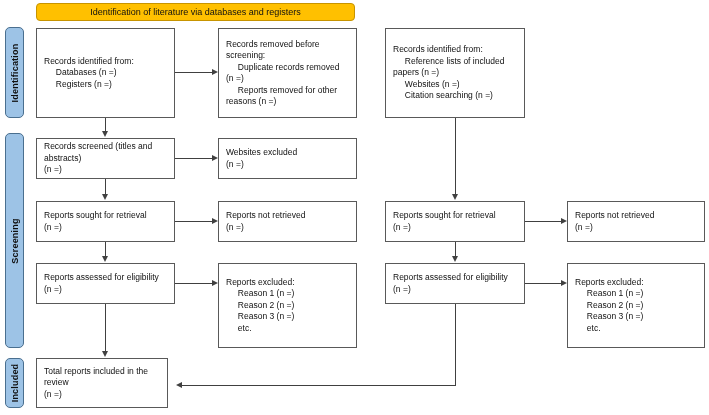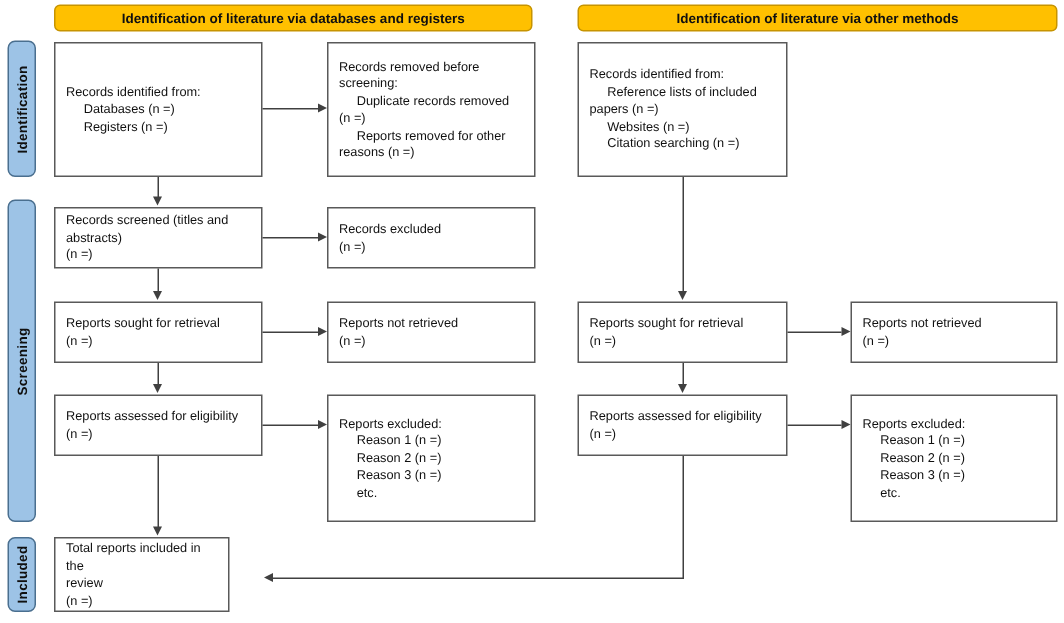--- a/index.html
+++ b/index.html
@@ -45,21 +45,21 @@
     background: #ffc000;
     border: 1px solid #c79400;
     border-radius: 4px;
     box-sizing: border-box;
     display: flex;
     align-items: center;
     justify-content: center;
   }
   .header-bar span {
     font-size: 9px;
-    font-weight: bold;
+    font-weight: normal;
     color: #101010;
     text-align: center;
     white-space: nowrap;
   }
 
   
   .fbox {
     position: absolute;
     background: #ffffff;
     border: 1px solid #595959;
@@ -108,23 +108,20 @@
 </style>
 </head>
 <body>
 
 <div id="canvas">
 
   <div class="header-bar" style="left:36px; top:3px; width:319px; height:18px;">
     <span>Identification of literature via databases and registers</span>
   </div>
 
-  <div class="header-bar" style="left:385px; top:3px; width:320px; height:18px;">
-    <span>Identification of literature via other methods</span>
-  </div>
 
   <div class="phase-bar" style="left:5px; top:27px; width:19px; height:91px;">
     <span class="phase-label">Identification</span>
   </div>
 
   <div class="phase-bar" style="left:5px; top:133px; width:19px; height:215px;">
     <span class="phase-label">Screening</span>
   </div>
 
   <div class="phase-bar" style="left:5px; top:358px; width:19px; height:50px;">
@@ -163,21 +160,21 @@
   <div class="vline" style="left:455px; top:118px; height:77px;"></div>
   <div class="arrow down" style="left:452px; top:194px;"></div>
 
   <div class="fbox" style="left:36px; top:138px; width:139px; height:41px;">
     <div class="fbox-text">Records screened (titles and
 abstracts)
 (n =)</div>
   </div>
 
   <div class="fbox" style="left:218px; top:138px; width:139px; height:41px;">
-    <div class="fbox-text">Records excluded
+    <div class="fbox-text">Websites excluded
 (n =)</div>
   </div>
 
   <div class="hline" style="left:175px; top:158px; width:37px;"></div>
   <div class="arrow right" style="left:212px; top:155px;"></div>
 
   <div class="vline" style="left:105px; top:179px; height:16px;"></div>
   <div class="arrow down" style="left:102px; top:194px;"></div>
 
   <div class="fbox" style="left:36px; top:201px; width:139px; height:41px;">
@@ -237,21 +234,21 @@
     <div class="fbox-text">Reports excluded:
      Reason 1 (n =)
      Reason 2 (n =)
      Reason 3 (n =)
      etc.</div>
   </div>
 
   <div class="hline" style="left:525px; top:283px; width:36px;"></div>
   <div class="arrow right" style="left:561px; top:280px;"></div>
 
-  <div class="fbox" style="left:36px; top:358px; width:117px; height:50px;">
+  <div class="fbox" style="left:36px; top:358px; width:132px; height:50px;">
     <div class="fbox-text">Total reports included in the
 review
 (n =)</div>
   </div>
 
   <div class="vline" style="left:105px; top:304px; height:48px;"></div>
   <div class="arrow down" style="left:102px; top:351px;"></div>
 
   <div class="vline" style="left:455px; top:304px; height:82px;"></div>
   <div class="hline" style="left:182px; top:385px; width:274px;"></div>

